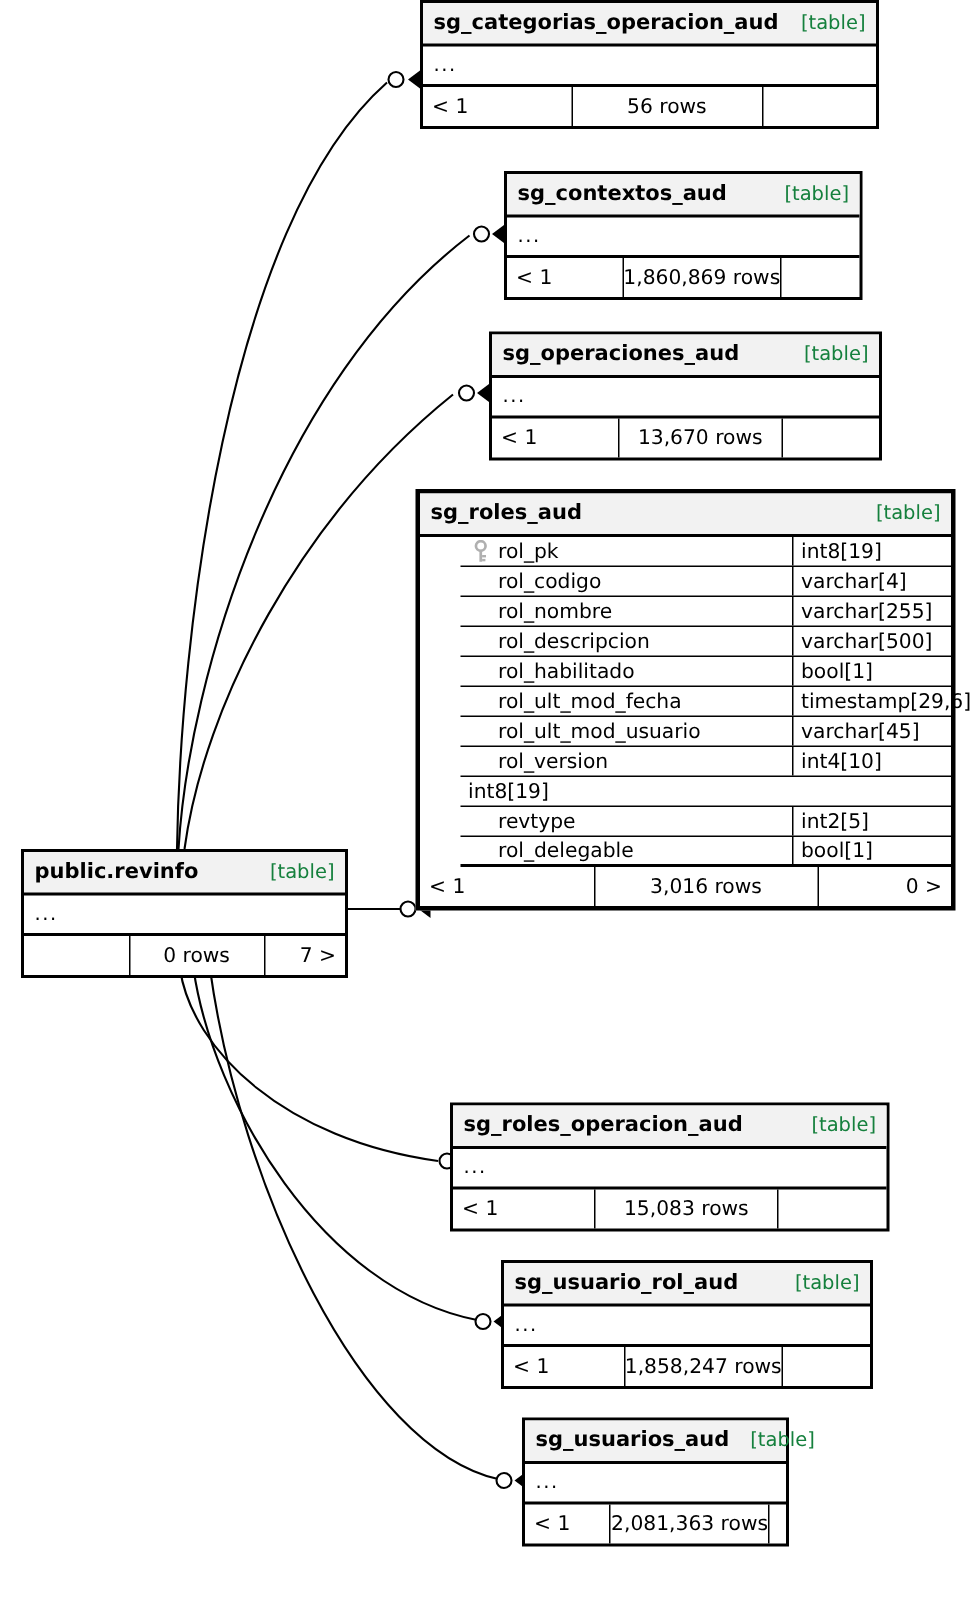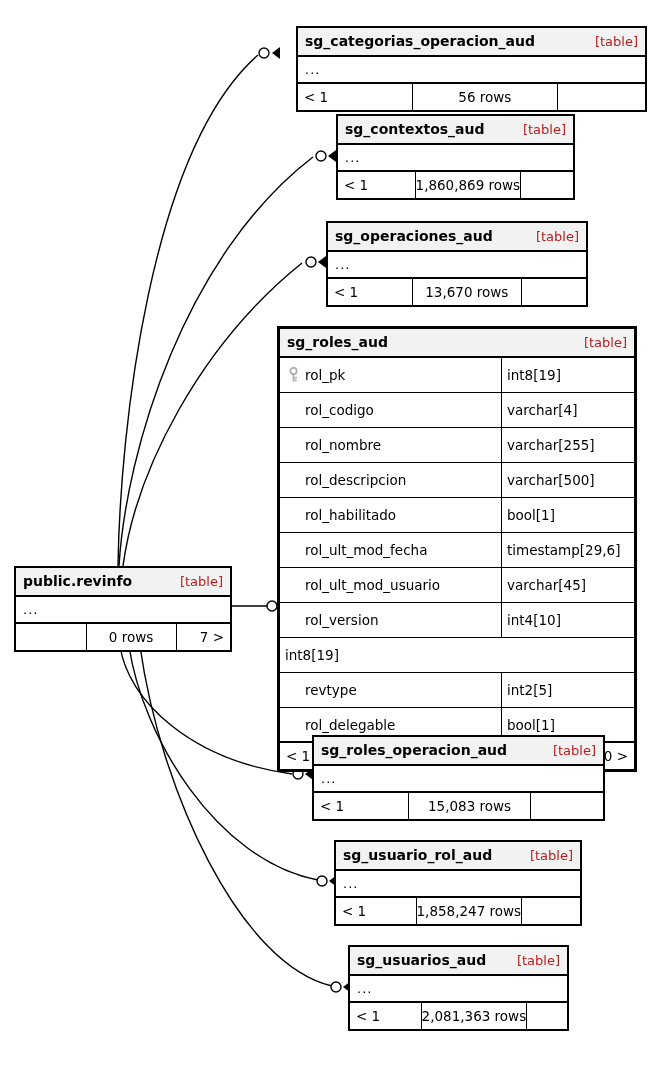--- a/index.html
+++ b/index.html
@@ -22,32 +22,33 @@
   .tbl-header{
     display:flex;align-items:center;justify-content:space-between;
     background:#f2f2f2;
     border-bottom:2px solid #000000;
     padding:3px 7px 4px 7px;
     box-sizing:border-box;
     height:29px;
   }
   .focus .tbl-header{border-bottom-width:2px;}
   .tbl-name{font-weight:bold;font-size:14px;line-height:14px;white-space:nowrap;}
-  .tbl-tag{font-size:13px;line-height:13px;color:#b91c1c;margin-left:14px;white-space:nowrap;}
+  .tbl-tag{font-size:13px;line-height:13px;color:#15803d;margin-left:14px;white-space:nowrap;}
 
   .tbl-ellipsis{
     height:27px;display:flex;align-items:center;
     padding:0 7px;box-sizing:border-box;
     font-size:13px;letter-spacing:1px;
     border-bottom:2px solid #000000;
   }
 
   .col-row{
-    display:flex;height:35px;box-sizing:border-box;
+    display:flex;height:20px;box-sizing:border-box;
     border-bottom:1px solid #000000;
+    margin-left:27px;
   }
   .col-name{
     flex:0 0 222px;display:flex;align-items:center;gap:6px;
     padding-left:8px;box-sizing:border-box;
     border-right:1px solid #000000;
     font-size:13.5px;white-space:nowrap;
   }
   .col-type{
     flex:1;display:flex;align-items:center;
     padding-left:5px;box-sizing:border-box;
@@ -107,21 +108,21 @@
       <path d="M272,53  L280,47  L280,59 Z" fill="#000"></path>
       <path d="M328,156 L336,150 L336,162 Z" fill="#000"></path>
       <path d="M318,262 L326,256 L326,268 Z" fill="#000"></path>
       <path d="M279,606 L287,600 L287,612 Z" fill="#000"></path>
       <path d="M305,774 L313,768 L313,780 Z" fill="#000"></path>
       <path d="M329,881 L337,875 L337,887 Z" fill="#000"></path>
       <path d="M343,987 L351,981 L351,993 Z" fill="#000"></path>
     </g>
   </svg>
 
-  <div class="table-node" style="left:280px;top:26px;width:351px;margin-left:16px;">
+  <div class="table-node" style="left:280px;top:0;width:306px;">
     <div class="tbl-header">
       <span class="tbl-name">sg_categorias_operacion_aud</span>
       <span class="tbl-tag">[table]</span>
     </div>
     <div class="tbl-ellipsis">...</div>
     <div class="tbl-footer">
       <span class="ft-cell ft-left">&lt; 1</span>
       <span class="ft-cell ft-mid">56 rows</span>
       <span class="ft-cell ft-right"></span>
     </div>
@@ -253,21 +254,21 @@
       <span class="tbl-tag">[table]</span>
     </div>
     <div class="tbl-ellipsis">...</div>
     <div class="tbl-footer">
       <span class="ft-cell ft-left blank"></span>
       <span class="ft-cell ft-mid">0 rows</span>
       <span class="ft-cell ft-right">7 &gt;</span>
     </div>
   </div>
 
-  <div class="table-node" style="left:312px;top:735px;width:293px;">
+  <div class="table-node" style="left:300px;top:735px;width:293px;">
     <div class="tbl-header">
       <span class="tbl-name">sg_roles_operacion_aud</span>
       <span class="tbl-tag">[table]</span>
     </div>
     <div class="tbl-ellipsis">...</div>
     <div class="tbl-footer">
       <span class="ft-cell ft-left">&lt; 1</span>
       <span class="ft-cell ft-mid">15,083 rows</span>
       <span class="ft-cell ft-right"></span>
     </div>
@@ -279,21 +280,21 @@
       <span class="tbl-tag">[table]</span>
     </div>
     <div class="tbl-ellipsis">...</div>
     <div class="tbl-footer">
       <span class="ft-cell ft-left">&lt; 1</span>
       <span class="ft-cell ft-mid">1,858,247 rows</span>
       <span class="ft-cell ft-right"></span>
     </div>
   </div>
 
-  <div class="table-node" style="left:348px;top:945px;width:221px;">
+  <div class="table-node" style="left:348px;top:945px;width:178px;">
     <div class="tbl-header">
       <span class="tbl-name">sg_usuarios_aud</span>
       <span class="tbl-tag">[table]</span>
     </div>
     <div class="tbl-ellipsis">...</div>
     <div class="tbl-footer">
       <span class="ft-cell ft-left">&lt; 1</span>
       <span class="ft-cell ft-mid">2,081,363 rows</span>
       <span class="ft-cell ft-right"></span>
     </div>

